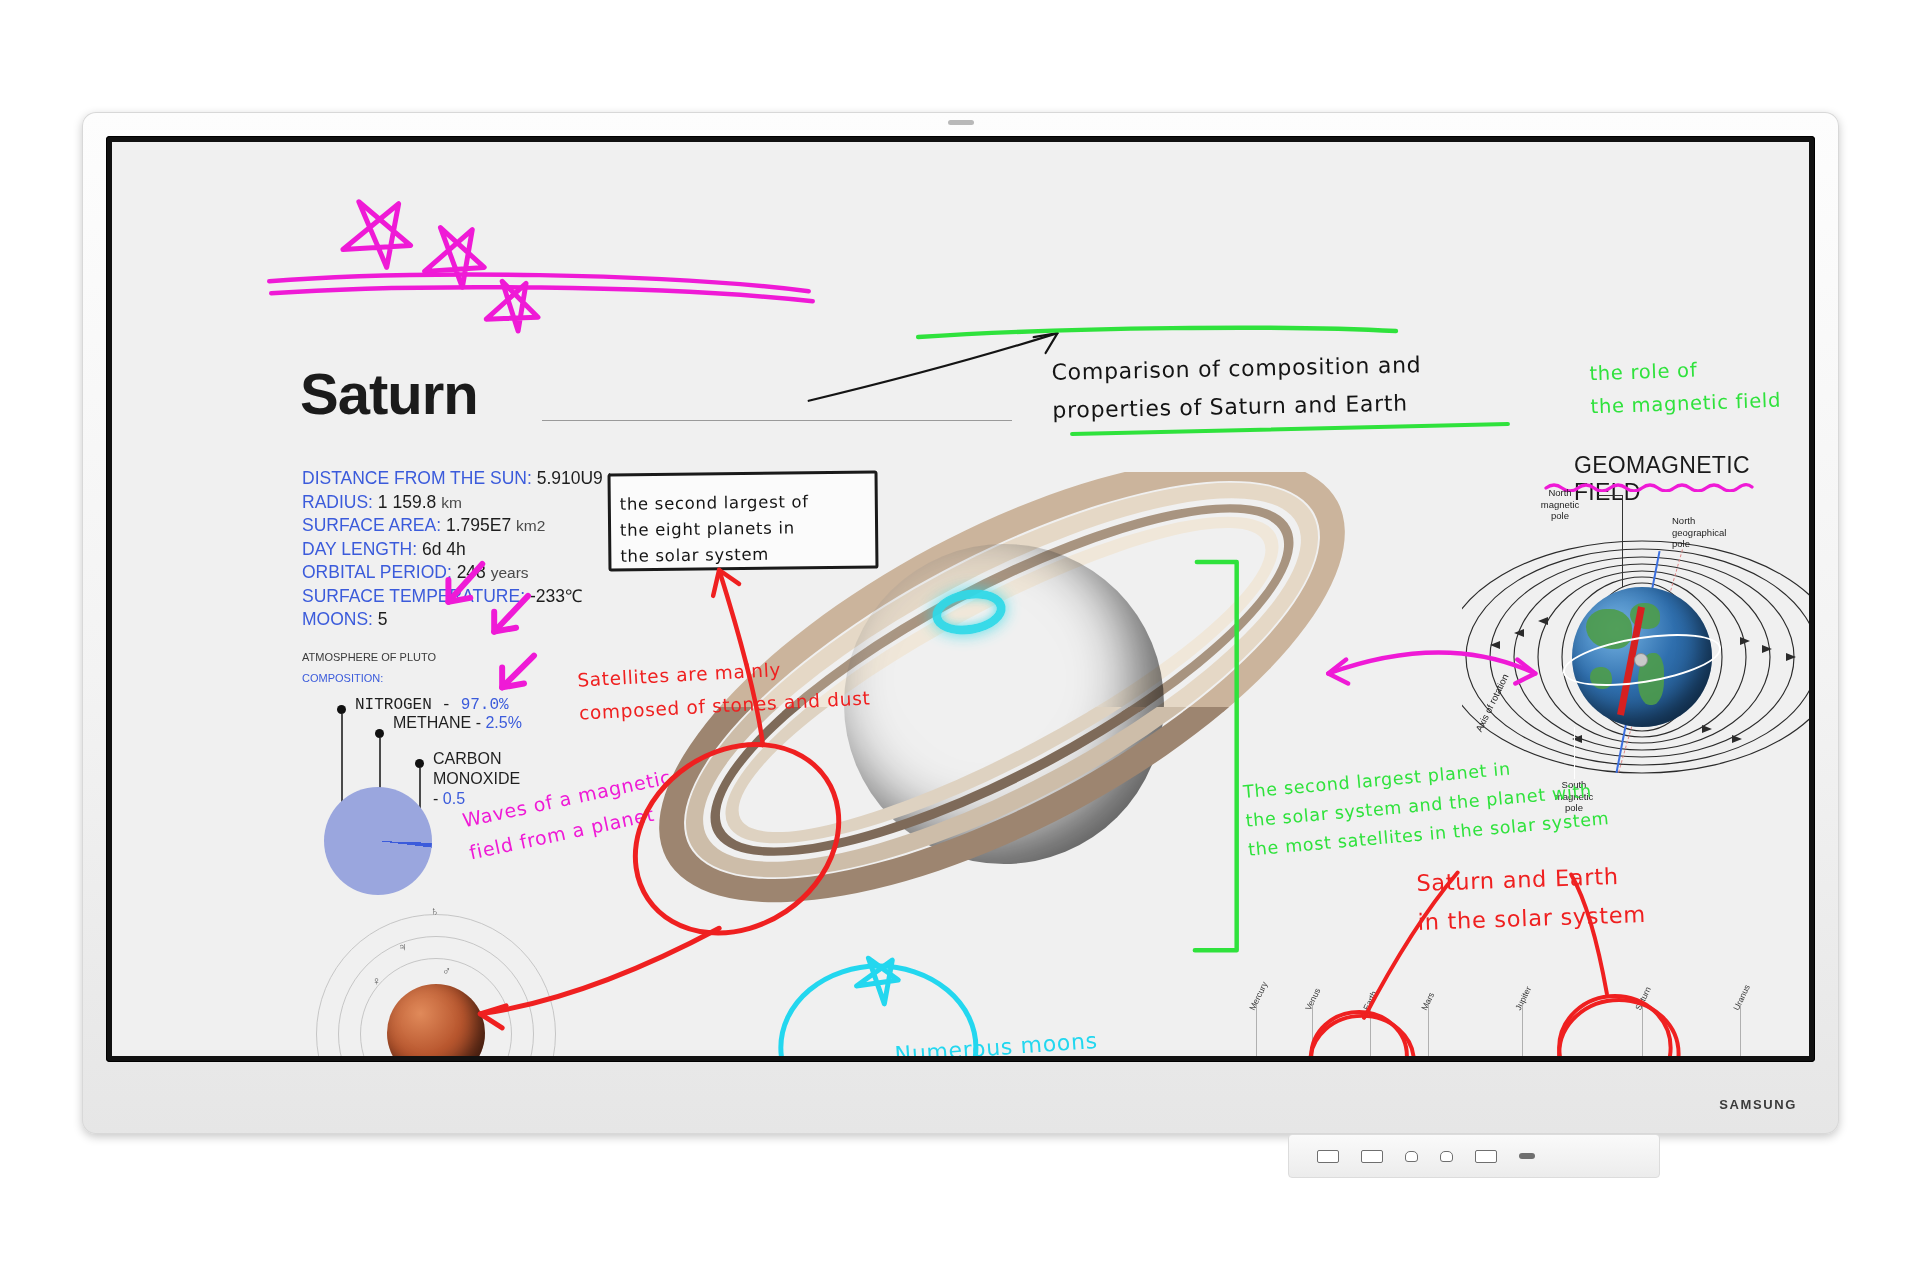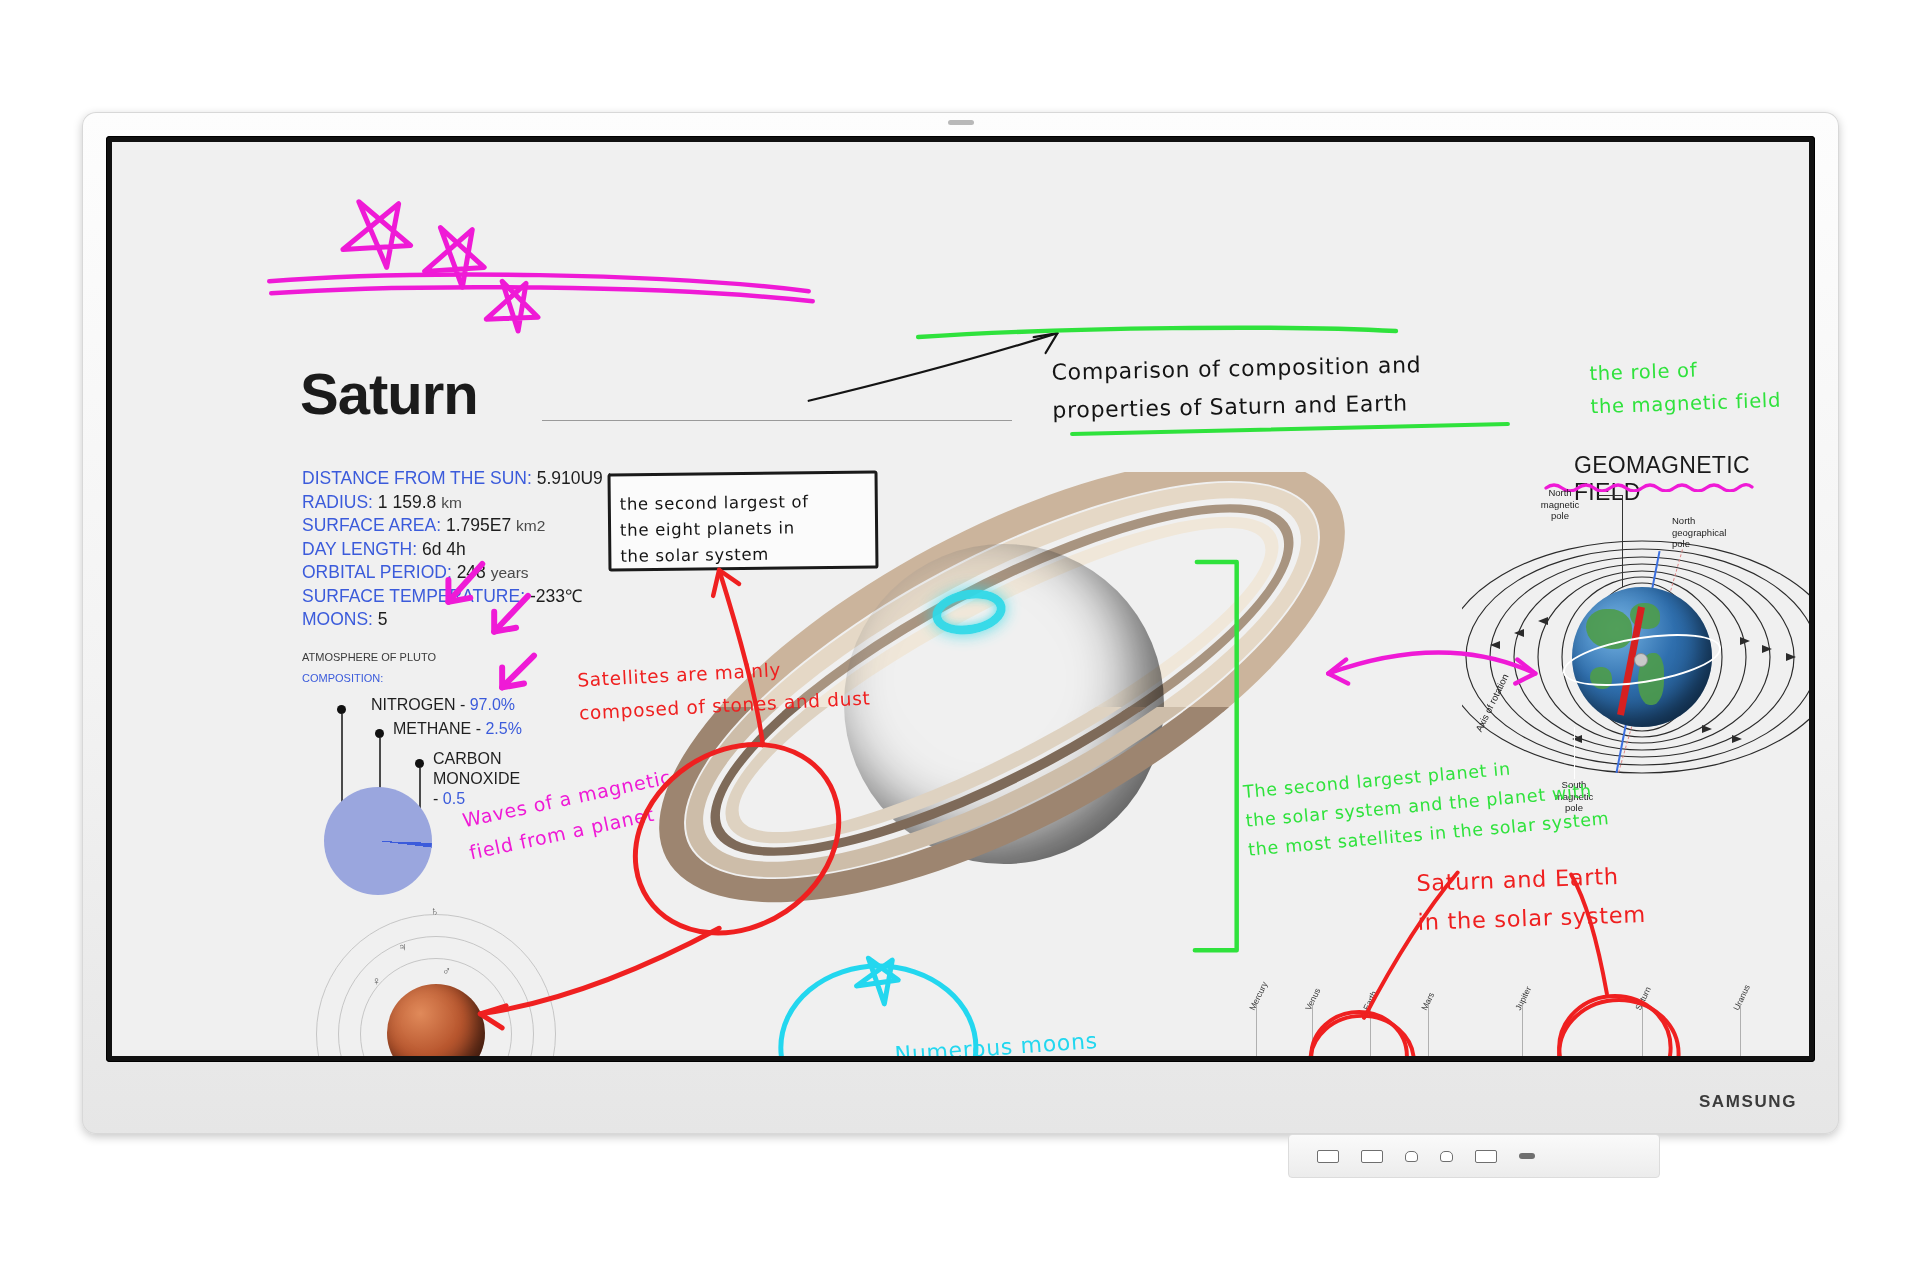--- a/index.html
+++ b/index.html
@@ -27,21 +27,21 @@
     position:absolute; left:24px; top:24px; right:24px; bottom:72px;
     background:#111; border-radius:4px;
     box-shadow: inset 0 0 0 1px #000;
   }
   .screen {
     position:absolute; left:6px; top:6px; right:6px; bottom:6px;
     background:#f0f0f0; overflow:hidden;
   }
   .samsung-logo {
     position:absolute; right:42px; bottom:22px;
-    font-size:17px; letter-spacing:1.6px; color:#3b3b3b; font-weight:700;text-align:center;
+    font-size:13px; letter-spacing:1.6px; color:#3b3b3b; font-weight:700;text-align:center;
   }
   .side-handle {
     position:absolute; width:34px; height:68px; background:#f4f4f4;
     border:1px solid #d5d5d5; border-radius:5px;
     display:flex; align-items:center; justify-content:center;
     color:#6a6a6a; font-size:17px; line-height:1;
   }
   .side-handle.left  { left:50px;  top:592px; }
   .side-handle.right { right:50px; top:592px; }
   .stand-bar {
@@ -291,25 +291,25 @@
           </div>
 
           <div class="atmos-title">
             <div>ATMOSPHERE OF PLUTO</div>
             <div class="atmos-sub">COMPOSITION:</div>
           </div>
 
           <div class="comp">
             <div class="comp-dot" style="left:0px;  top:3px;"></div>
             <div class="comp-stem" style="left:4px; top:12px; height:96px;"></div>
-            <div class="comp-item" style="left:34px; top:-6px;"><span>NITROGEN - </span><span class="pct">97.0%</span></div>
+            <div class="comp-item" style="left:18px; top:-6px;font-family:Liberation Mono, monospace;"><span>NITROGEN - </span><span class="pct">97.0%</span></div>
 
             <div class="comp-dot" style="left:38px; top:27px;"></div>
             <div class="comp-stem" style="left:42px; top:36px; height:78px;"></div>
-            <div class="comp-item" style="left:56px; top:18px;"><span>METHANE - </span><span class="pct">2.5%</span></div>
+            <div class="comp-item" style="left:56px; top:12px;"><span>METHANE - </span><span class="pct">2.5%</span></div>
 
             <div class="comp-dot" style="left:78px; top:57px;"></div>
             <div class="comp-stem" style="left:82px; top:66px; height:52px;"></div>
             <div class="comp-item" style="left:96px; top:47px; line-height:20px; white-space:pre-line;"><span>CARBON
 MONOXIDE - </span><span class="pct">0.5</span></div>
           </div>
 
           <div class="pie-circle"></div>
           <div class="pie-wedge"></div>
 

